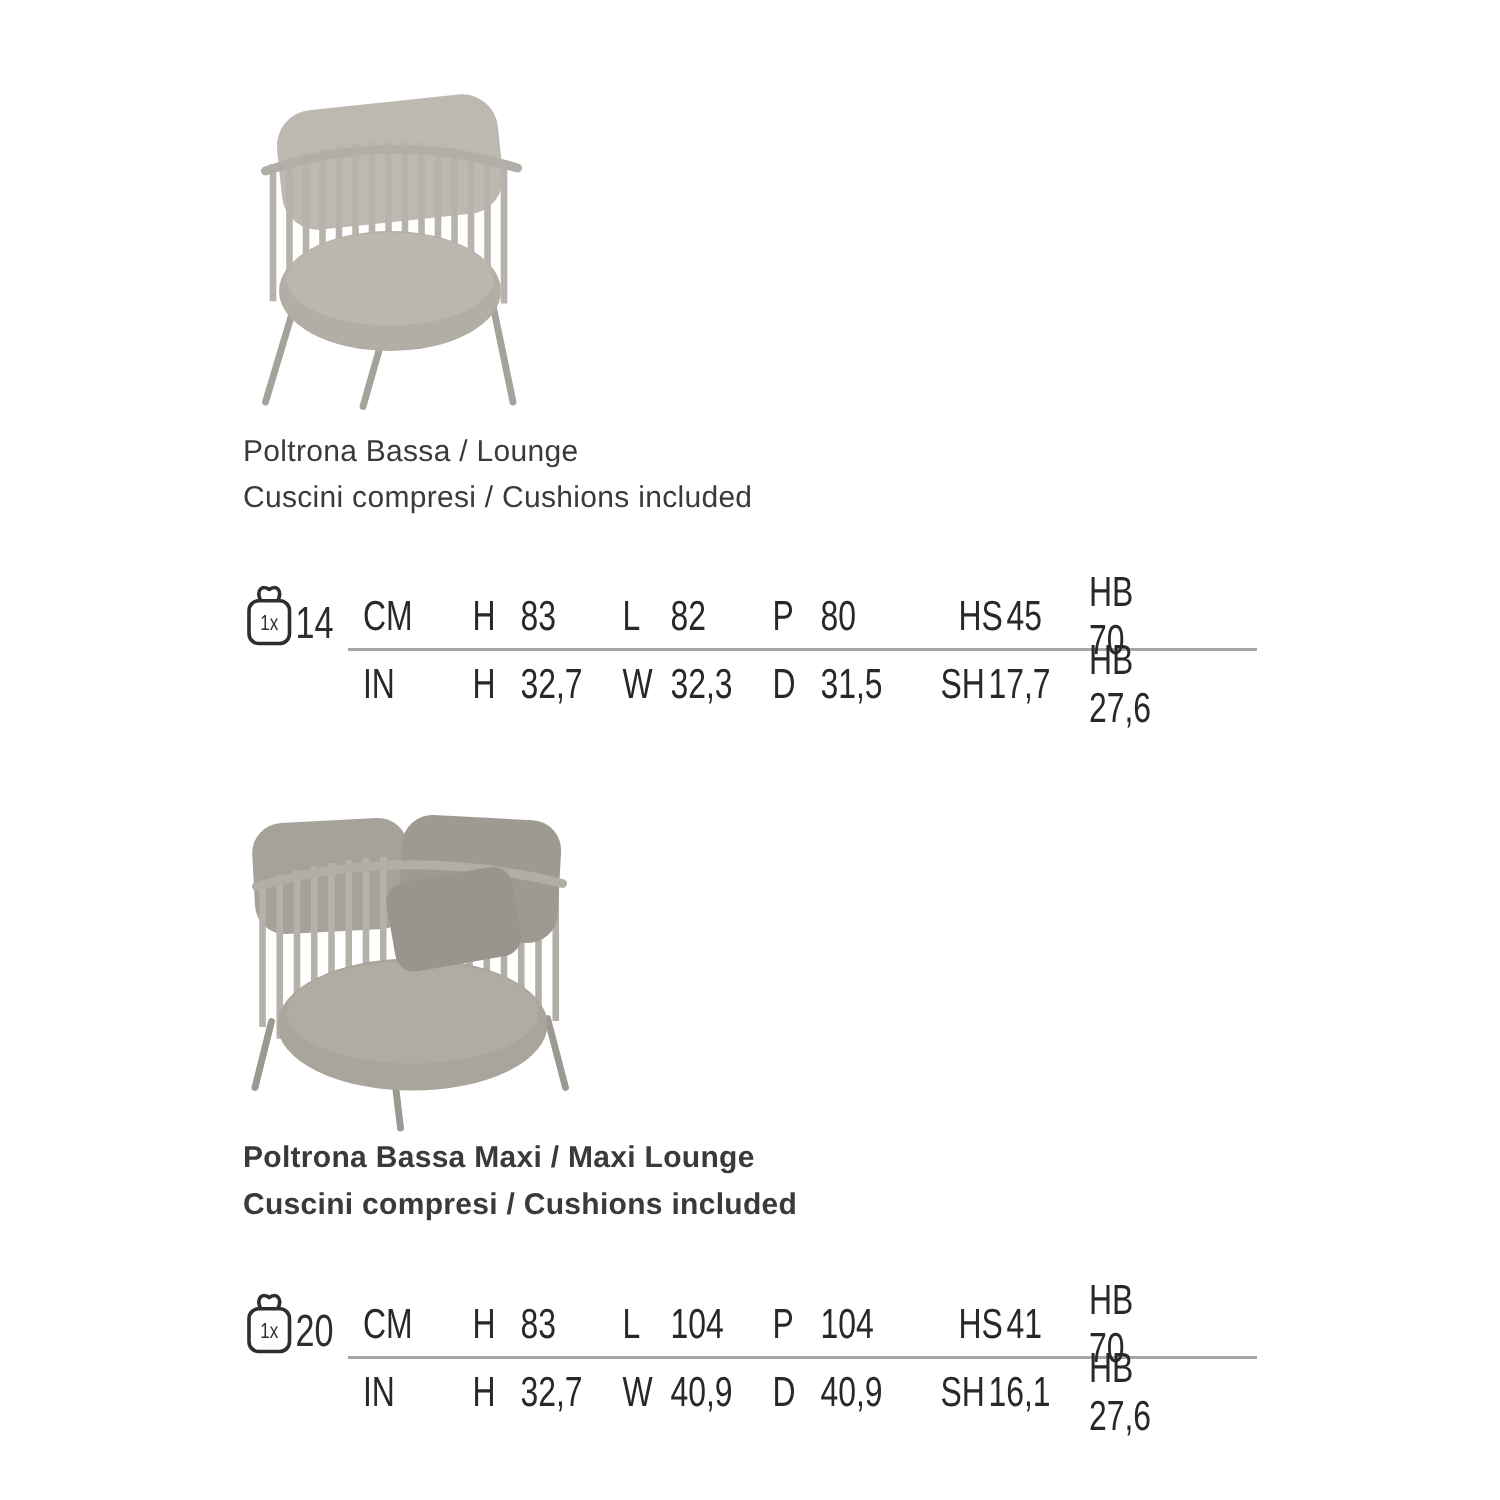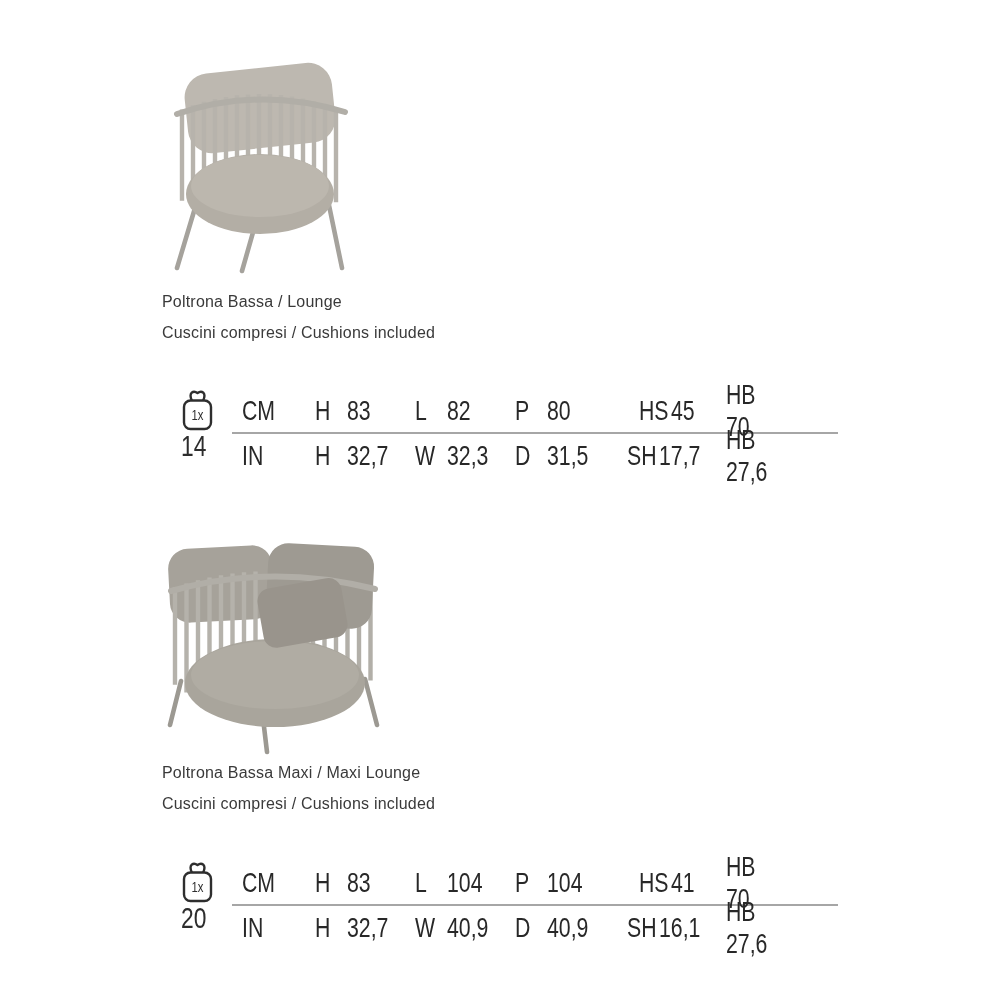--- a/index.html
+++ b/index.html
@@ -3,24 +3,24 @@
 <meta charset="utf-8">
 <style>
   html,body{margin:0;padding:0;}
   body{
     width:1000px;height:1000px;position:relative;background:#ffffff;
     font-family:"Liberation Sans",sans-serif;overflow:hidden;
   }
   .abs{position:absolute;}
   
   .title-block{left:162px;width:620px;color:#3a3a3a;}
-  .title-line{font-size:16px;line-height:31px;letter-spacing:0.2px;white-space:nowrap;}
+  .title-line{font-size:20px;line-height:31px;letter-spacing:0.2px;white-space:nowrap;}
   
   .spec{display:flex;align-items:flex-start;}
-  .spec-left{width:69px;display:flex;flex-direction:column;align-items:center;}
+  .spec-left{width:69px;display:flex;flex-direction:row;align-items:flex-end;}
   .weight-num{margin-left:1px;font-size:30px;line-height:30px;color:#2d2d2d;}
   .spec-grid{width:606px;}
   .spec-row{display:flex;align-items:center;height:43px;font-size:28px;color:#282828;}
   .spec-row.row2{height:44px;}
   .divider{border-top:2px solid #a6a6a6;width:606px;height:0;}
   .unit{width:83px;padding-left:10px;box-sizing:border-box;}
   .dim{display:flex;}
   .dim .k{width:32px;}
   .dim.w1,.dim.w2,.dim.w3{width:100px;}
   .dim.w4{width:112px;justify-content:center;}
@@ -116,21 +116,21 @@
   <path d="M102 38L102 186 M113.5 38.1L113.5 185.7 M125 38.7L125 184.5 M136.5 39.8L136.5 182.2 M148 41.3L148 179 M159.5 43.3L159.5 174.7 M171 45.8L171 169.4 M182.5 48.8L182.5 163.2 M194 52.3L194 155.9 M205.5 56.2L205.5 147.6" stroke="#b2afa8" stroke-width="4.4" fill="none"></path>
   <rect x="4" y="14" width="104" height="74" rx="20" fill="#a6a29a" transform="rotate(-3 56 51)"></rect>
   <rect x="102" y="12" width="106" height="82" rx="20" fill="#9e9a92" transform="rotate(3 155 53)"></rect>
   <path d="M10 54.2L10 151.7 M21.5 50.5L21.5 159.5 M33 47.3L33 166.3 M44.5 44.6L44.5 172.1 M56 42.3L56 176.9 M67.5 40.5L67.5 180.7 M79 39.2L79 183.4 M90.5 38.4L90.5 185.2" stroke="#b5b2ab" stroke-width="4.4" fill="none"></path>
   <path d="M6 58 Q105 30 210 56" stroke="#b1aea7" stroke-width="6" fill="none" stroke-linecap="round"></path>
   <ellipse cx="110" cy="150" rx="90" ry="44" fill="#a9a59c"></ellipse>
   <ellipse cx="110" cy="142" rx="84" ry="34" fill="#b0aca3"></ellipse>
   <rect x="95" y="50" width="85" height="60" rx="13" fill="#99948c" transform="rotate(-10 137 80)"></rect>
 </svg>
 
-<div class="abs title-block" style="top:757px;">
+<div class="abs title-block" style="top:757px;font-weight:bold;">
   <div class="title-line">Poltrona Bassa Maxi / Maxi Lounge</div>
   <div class="title-line">Cuscini compresi / Cushions included</div>
 </div>
 
 <div class="abs spec" style="left:163px;top:861px;">
   <div class="spec-left">
     <svg width="33" height="42" viewBox="0 0 33 42">
       <path d="M11 12 C7 3.5 12.5 1 16.5 4 C20.5 1 26 3.5 22 12" fill="none" stroke="#2e2e2e" stroke-width="2.4" stroke-linecap="round" stroke-linejoin="round"></path>
       <rect x="3" y="11.5" width="27" height="28.5" rx="6.5" fill="#ffffff" stroke="#2e2e2e" stroke-width="2.4"></rect>
       <text transform="translate(16.5 31) scale(0.78 1)" text-anchor="middle" font-size="14.5" fill="#2e2e2e" font-family="Liberation Sans, sans-serif">1x</text>

